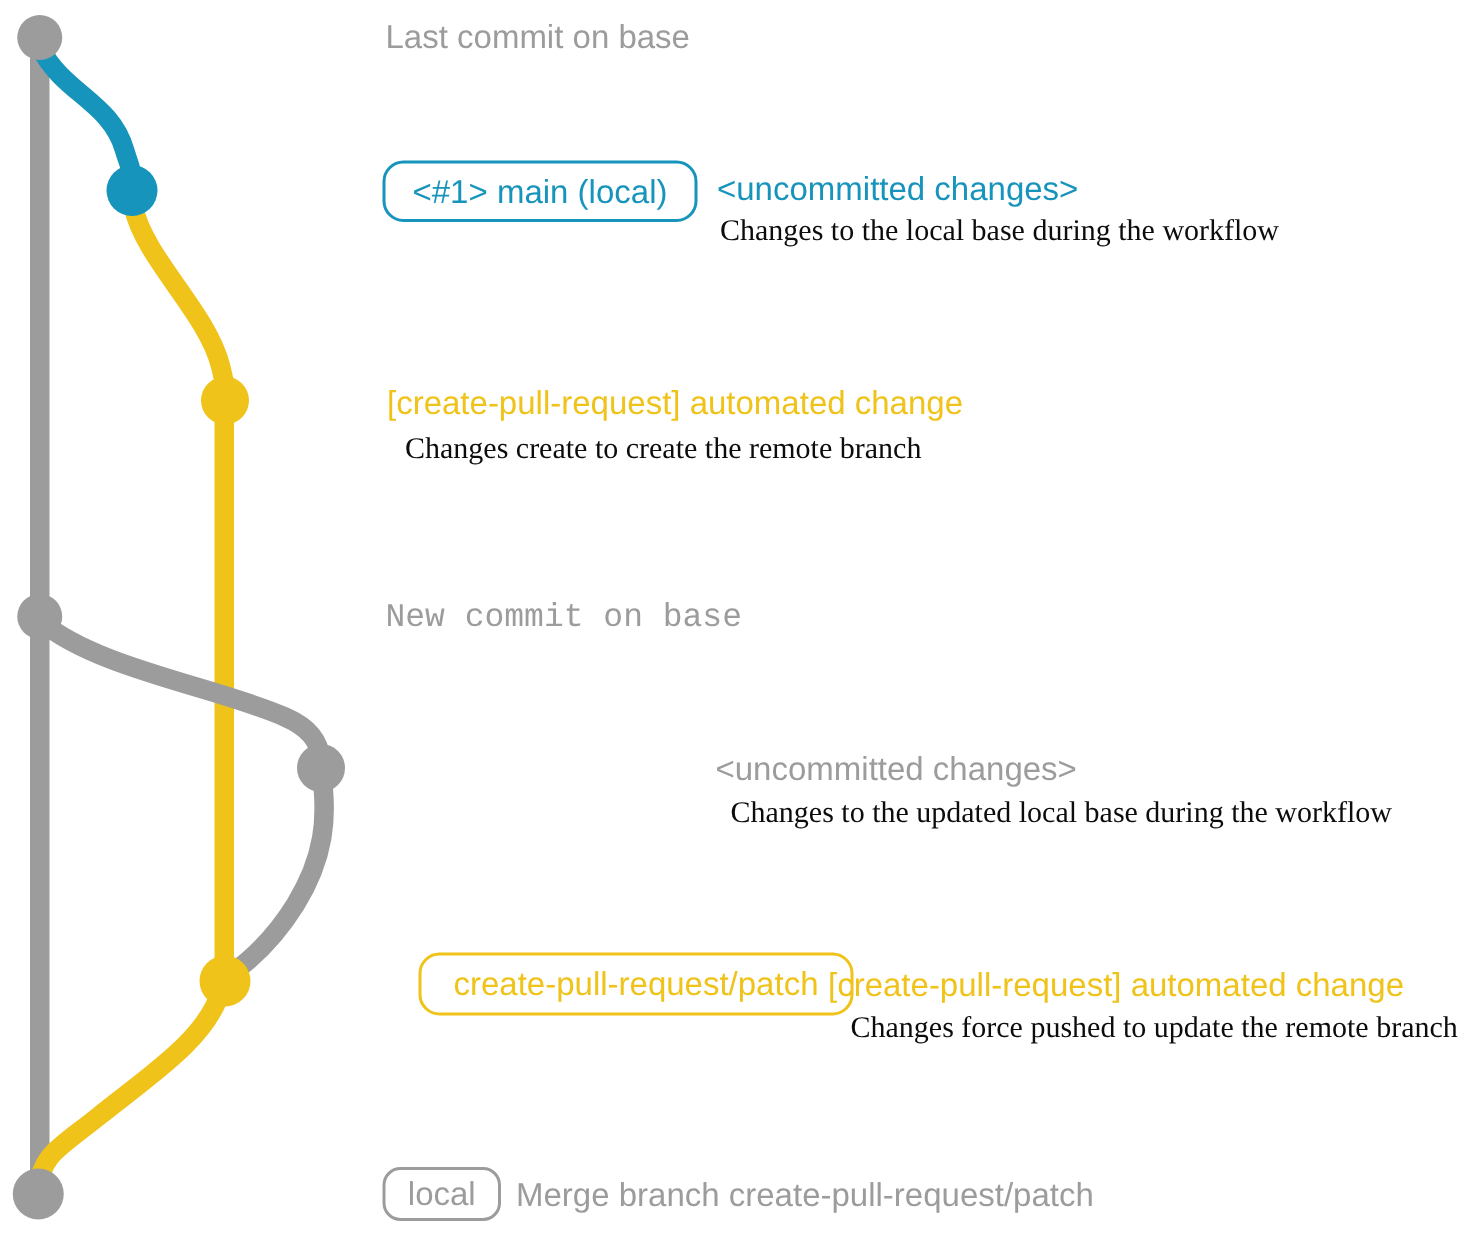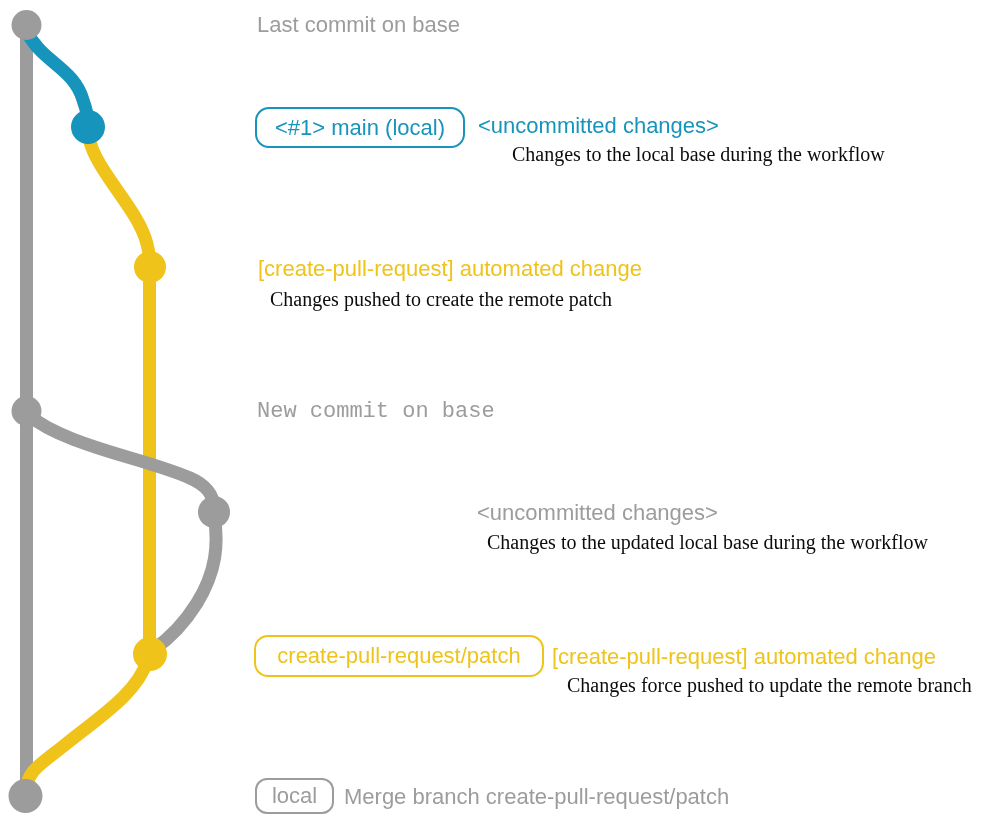--- a/index.html
+++ b/index.html
@@ -27,25 +27,25 @@
     position:absolute; white-space:nowrap; color:var(--c-ink);
     font-family:"Liberation Serif", serif; font-size:20px; line-height:26px;
   }
   .badge{
     position:absolute; box-sizing:border-box; border:2px solid; border-radius:14px;
     display:flex; align-items:center; justify-content:center;
     font-size:22px; white-space:nowrap;text-align:right;
   }
   .badge.blue{color:var(--c-blue); border-color:var(--c-blue);}
   .badge.gray{color:var(--c-gray); border-color:var(--c-gray);}
-  .badge.yellow{color:var(--c-yellow); border-color:var(--c-yellow);}
+  .badge.yellow{color:var(--c-yellow); border-color:var(--c-yellow);margin-left:25px;}
 
   .badge-1{left:255px; top:107px; width:210px; height:41px;}
   .msg-2  {left:478px; top:112px;}
-  .desc-2 {left:512px; top:141px;}
+  .desc-2 {left:480px; top:141px;}
   .title-1{left:257px; top:11px;}
   .msg-3  {left:258px; top:255px;}
   .desc-3 {left:270px; top:286px;}
   .title-4{left:257px; top:398px;font-family:Liberation Mono, monospace;}
   .badge-5{left:255px; top:492px; width:210px; height:41px;}
   .msg-5  {left:477px; top:499px;}
   .desc-5 {left:487px; top:529px;}
   .badge-6{left:254px; top:635px; width:290px; height:42px;}
   .msg-6  {left:552px; top:643px;}
   .desc-6 {left:567px; top:672px;}
@@ -84,21 +84,21 @@
 
   <div class="txt gray title-1">Last commit on base</div>
 
   <div class="badge blue badge-1">
     <span>&lt;#1&gt; main (local)</span>
   </div>
   <div class="txt blue msg-2">&lt;uncommitted changes&gt;</div>
   <div class="desc desc-2">Changes to the local base during the workflow</div>
 
   <div class="txt yellow msg-3">[create-pull-request] automated change</div>
-  <div class="desc desc-3">Changes pushed to create the remote patch</div>
+  <div class="desc desc-3">Changes create to create the remote branch</div>
 
   <div class="txt gray title-4">New commit on base</div>
 
   <div class="txt gray msg-5">&lt;uncommitted changes&gt;</div>
   <div class="desc desc-5">Changes to the updated local base during the workflow</div>
 
   <div class="badge yellow badge-6">
     <span>create-pull-request/patch</span>
   </div>
   <div class="txt yellow msg-6">[create-pull-request] automated change</div>

